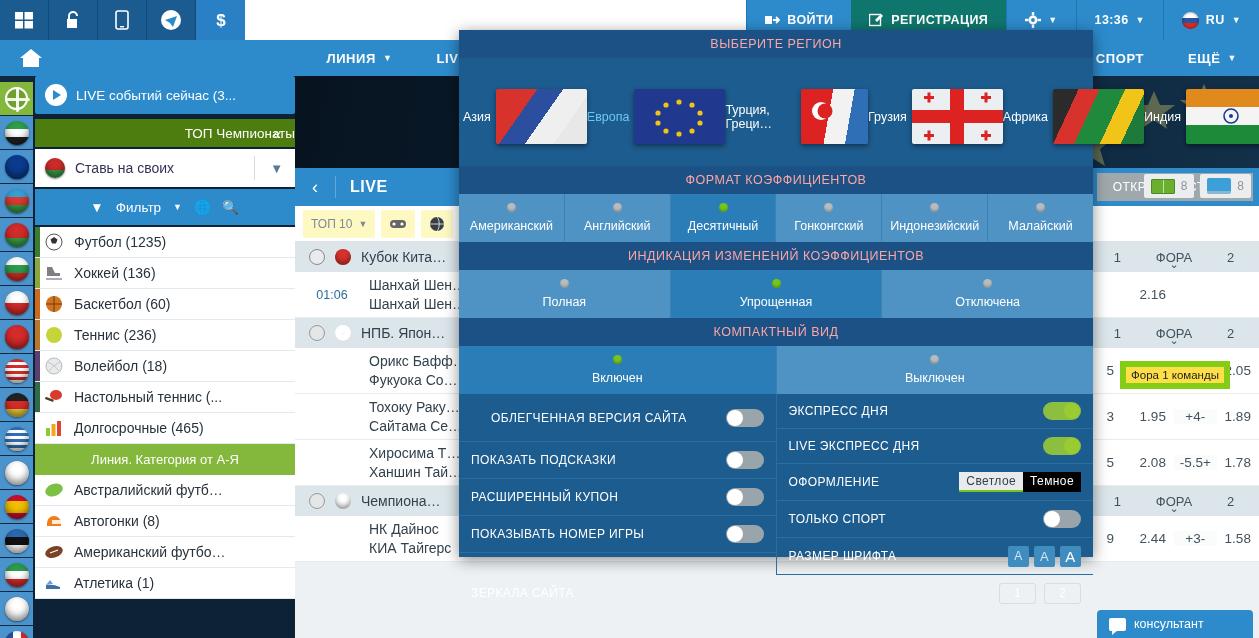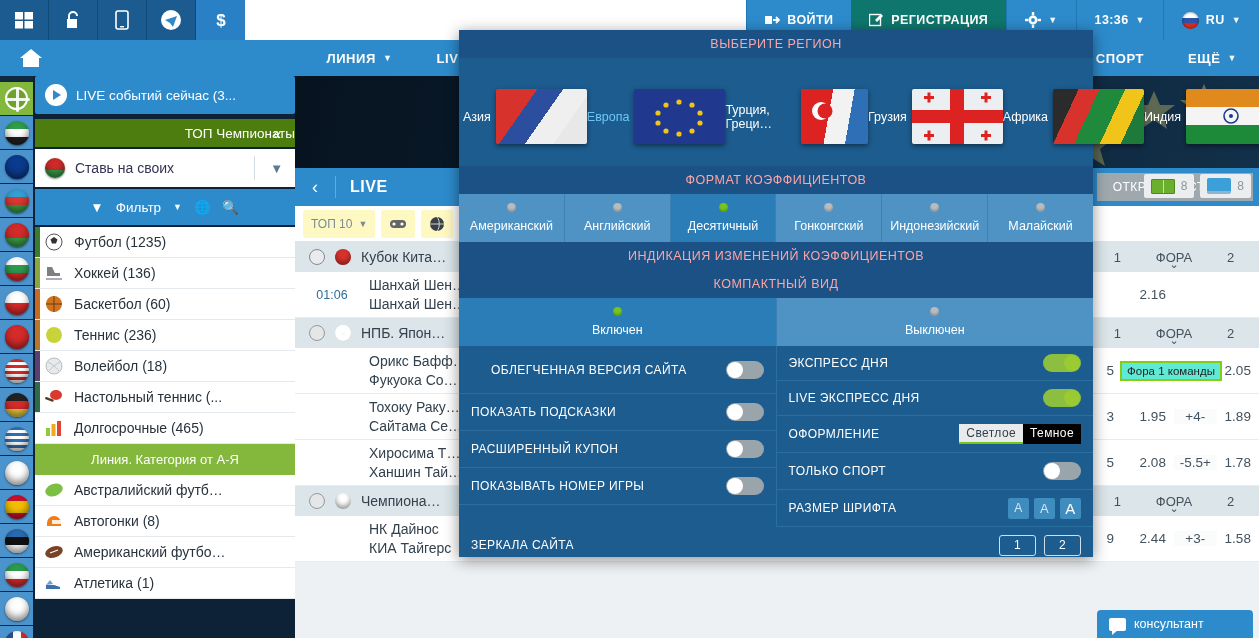--- a/index.html
+++ b/index.html
@@ -109,21 +109,21 @@
   .ev-teams div { overflow:hidden; white-space:nowrap; text-overflow:ellipsis; max-width:250px;}
   
   #odds { position:absolute; right:0; top:74px; width:170px; }
   .oc-head { height:30px; background:#dce6ea; display:flex; align-items:center; color:#42525e; font-size:13px;}
   .oc-head span { flex:1; text-align:center; position:relative;}
   .oc-head .dd:after { content:"⌄"; position:absolute; left:50%; transform:translateX(-50%); top:8px; font-size:11px;}
   .oc-val { height:46px; background:#fff; display:flex; align-items:center; color:#42525e; font-size:13.5px;
             border-bottom:1px solid #e7ecef;}
   .oc-val span { flex:1; text-align:center;}
   .oc-val span.mid { background:#fafbfb;}
-  #tooltip { position:absolute; left:1120px; top:285px; background:#5eead4; border:2px solid #84cc16;
+  #tooltip { position:absolute; left:1120px; top:285px; background:#fde047; border:6px solid #84cc16;
              font-size:11.5px; color:#222; padding:2px 5px; z-index:40; white-space:nowrap;}
   
   #consult { position:absolute; right:6px; bottom:0px; width:156px; height:28px; background:#2d8bcc;
      border-radius:4px 4px 0 0; color:#fff; font-size:12.5px; display:flex; align-items:center; gap:8px;
      padding-left:12px; z-index:45;}
   .bub { width:17px; height:13px; background:#fff; border-radius:2px; position:relative;}
   .bub:after{content:"";position:absolute;left:3px;bottom:-4px;border-top:5px solid #fff;border-right:6px solid transparent;}
   
   #modal { position:absolute; left:459px; top:30px; width:634px; height:527px; background:#1d5c8e; z-index:50;
            box-shadow:0 3px 14px rgba(0,0,0,.45); }
@@ -715,20 +715,34 @@
       <span class="dot"></span>
       <span>Индонезийский</span>
     </div>
     <div class="cellbtn">
       <span class="dot"></span>
       <span>Малайский</span>
     </div>
   </div>
 
   <div class="m-sect">ИНДИКАЦИЯ ИЗМЕНЕНИЙ КОЭФФИЦИЕНТОВ</div>
+  <div class="strip">
+    <div class="cellbtn">
+      <span class="dot"></span>
+      <span>Полная</span>
+    </div>
+    <div class="cellbtn sel">
+      <span class="dot on"></span>
+      <span>Упрощенная</span>
+    </div>
+    <div class="cellbtn">
+      <span class="dot"></span>
+      <span>Отключена</span>
+    </div>
+  </div>
 
   <div class="m-sect">КОМПАКТНЫЙ ВИД</div>
   <div class="strip">
     <div class="cellbtn sel">
       <span class="dot on"></span>
       <span>Включен</span>
     </div>
     <div class="cellbtn">
       <span class="dot"></span>
       <span>Выключен</span>

